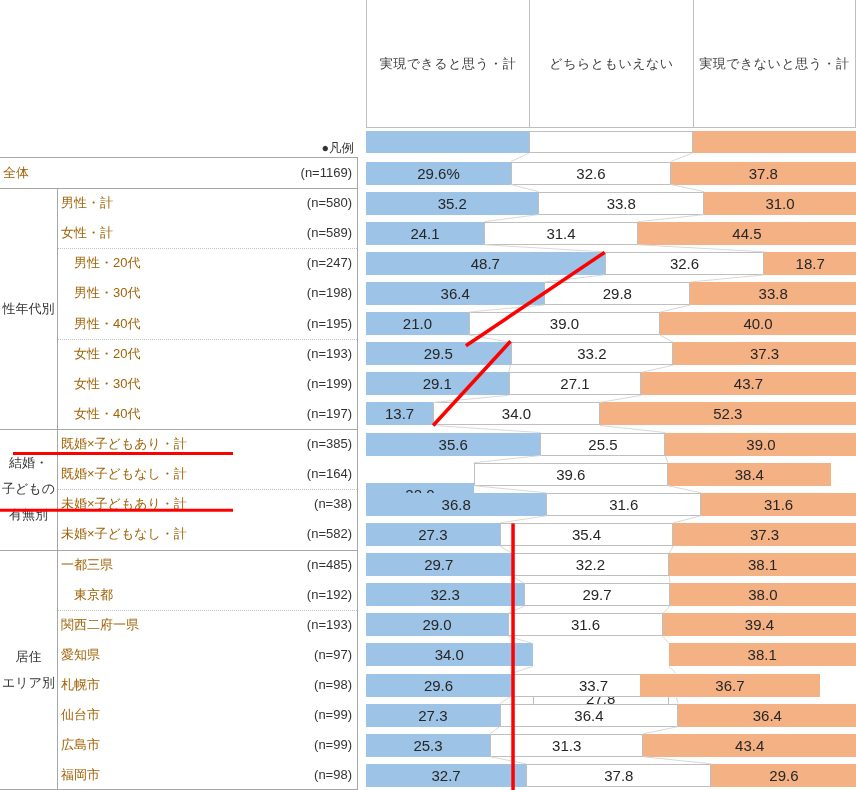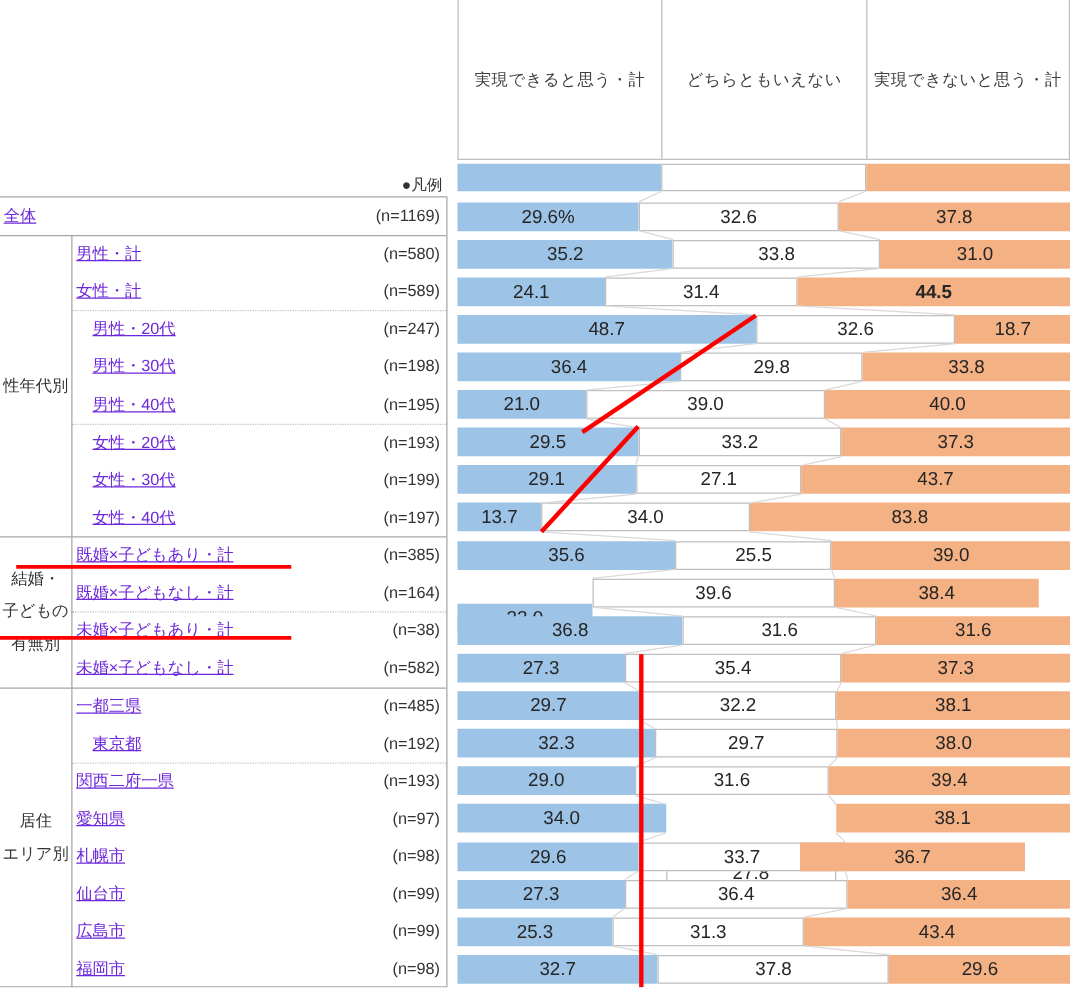--- a/index.html
+++ b/index.html
@@ -20,21 +20,21 @@
   #hbox-1{left:529.3px;width:164.4px;}
   #hbox-2{left:692.7px;width:163.3px;}
   
   #legend-label{
     position:absolute;left:0;top:140px;width:354px;text-align:right;
     font-size:12.5px;color:#333;
   }
   #legend-bar{position:absolute;left:366px;top:131px;width:490px;height:22px;display:flex;}
   .lseg{height:22px;box-sizing:border-box;}
   
-  .row-label{position:absolute;font-size:13px;color:#6d28d9;white-space:nowrap;text-decoration:underline;}
+  .row-label{position:absolute;font-size:13px;color:#a16207;white-space:nowrap;}
   .row-n{position:absolute;font-size:13px;color:#333;text-align:right;white-space:nowrap;}
   .seg{position:absolute;box-sizing:border-box;text-align:center;font-size:15px;color:#262626;overflow:visible;white-space:nowrap;}
   .group-label{
     position:absolute;left:0;display:flex;flex-direction:column;
     align-items:center;justify-content:center;font-size:13px;color:#333;
   }
   .group-label span{display:block;line-height:26px;white-space:nowrap;}
   .hline{position:absolute;height:0;border-top:1px solid #a6a6a6;}
   .dline{position:absolute;height:0;border-top:1px dotted #c2c2c2;}
   .vline{position:absolute;width:0;border-left:1px solid #a6a6a6;}
@@ -64,21 +64,21 @@
       <div class="seg" style="left: 670.78px; top: 161.5px; width: 185.22px; height: 23px; line-height: 23px; background: rgb(244, 177, 131);"><span>37.8</span></div>
       <div class="row-label" style="left: 61px; top: 188.119px; height: 30.119px; line-height: 30.119px;">男性・計</div>
       <div class="row-n" style="left: 200px; width: 152px; top: 188.119px; height: 30.119px; line-height: 30.119px;">(n=580)</div>
       <div class="seg" style="left: 366px; top: 191.619px; width: 172.48px; height: 23px; line-height: 23px; background: rgb(157, 195, 230);"><span>35.2</span></div>
       <div class="seg" style="left: 538.48px; top: 191.619px; width: 165.62px; height: 23px; line-height: 21px; background: rgb(255, 255, 255); border: 1px solid rgb(191, 191, 191);"><span>33.8</span></div>
       <div class="seg" style="left: 704.1px; top: 191.619px; width: 151.9px; height: 23px; line-height: 23px; background: rgb(244, 177, 131);"><span>31.0</span></div>
       <div class="row-label" style="left: 61px; top: 218.238px; height: 30.119px; line-height: 30.119px;">女性・計</div>
       <div class="row-n" style="left: 200px; width: 152px; top: 218.238px; height: 30.119px; line-height: 30.119px;">(n=589)</div>
       <div class="seg" style="left: 366px; top: 221.738px; width: 118.09px; height: 23px; line-height: 23px; background: rgb(157, 195, 230);"><span>24.1</span></div>
       <div class="seg" style="left: 484.09px; top: 221.738px; width: 153.86px; height: 23px; line-height: 21px; background: rgb(255, 255, 255); border: 1px solid rgb(191, 191, 191);"><span>31.4</span></div>
-      <div class="seg" style="left: 637.95px; top: 221.738px; width: 218.05px; height: 23px; line-height: 23px; background: rgb(244, 177, 131); font-weight: bold;"><span>44.5</span></div>
+      <div class="seg" style="left: 637.95px; top: 221.738px; width: 218.05px; height: 23px; line-height: 23px; background: rgb(244, 177, 131);"><span>44.5</span></div>
       <div class="row-label" style="left: 74px; top: 248.357px; height: 30.119px; line-height: 30.119px;">男性・20代</div>
       <div class="row-n" style="left: 200px; width: 152px; top: 248.357px; height: 30.119px; line-height: 30.119px;">(n=247)</div>
       <div class="seg" style="left: 366px; top: 251.857px; width: 238.63px; height: 23px; line-height: 23px; background: rgb(157, 195, 230);"><span>48.7</span></div>
       <div class="seg" style="left: 604.63px; top: 251.857px; width: 159.74px; height: 23px; line-height: 21px; background: rgb(255, 255, 255); border: 1px solid rgb(191, 191, 191);"><span>32.6</span></div>
       <div class="seg" style="left: 764.37px; top: 251.857px; width: 91.63px; height: 23px; line-height: 23px; background: rgb(244, 177, 131);"><span>18.7</span></div>
       <div class="row-label" style="left: 74px; top: 278.476px; height: 30.119px; line-height: 30.119px;">男性・30代</div>
       <div class="row-n" style="left: 200px; width: 152px; top: 278.476px; height: 30.119px; line-height: 30.119px;">(n=198)</div>
       <div class="seg" style="left: 366px; top: 281.976px; width: 178.36px; height: 23px; line-height: 23px; background: rgb(157, 195, 230);"><span>36.4</span></div>
       <div class="seg" style="left: 544.36px; top: 281.976px; width: 146.02px; height: 23px; line-height: 21px; background: rgb(255, 255, 255); border: 1px solid rgb(191, 191, 191);"><span>29.8</span></div>
       <div class="seg" style="left: 690.38px; top: 281.976px; width: 165.62px; height: 23px; line-height: 23px; background: rgb(244, 177, 131);"><span>33.8</span></div>
@@ -94,21 +94,21 @@
       <div class="seg" style="left: 673.23px; top: 342.214px; width: 182.77px; height: 23px; line-height: 23px; background: rgb(244, 177, 131);"><span>37.3</span></div>
       <div class="row-label" style="left: 74px; top: 368.833px; height: 30.119px; line-height: 30.119px;">女性・30代</div>
       <div class="row-n" style="left: 200px; width: 152px; top: 368.833px; height: 30.119px; line-height: 30.119px;">(n=199)</div>
       <div class="seg" style="left: 366px; top: 372.333px; width: 142.59px; height: 23px; line-height: 23px; background: rgb(157, 195, 230);"><span>29.1</span></div>
       <div class="seg" style="left: 508.59px; top: 372.333px; width: 132.79px; height: 23px; line-height: 21px; background: rgb(255, 255, 255); border: 1px solid rgb(191, 191, 191);"><span>27.1</span></div>
       <div class="seg" style="left: 641.38px; top: 372.333px; width: 214.13px; height: 23px; line-height: 23px; background: rgb(244, 177, 131);"><span>43.7</span></div>
       <div class="row-label" style="left: 74px; top: 398.952px; height: 30.119px; line-height: 30.119px;">女性・40代</div>
       <div class="row-n" style="left: 200px; width: 152px; top: 398.952px; height: 30.119px; line-height: 30.119px;">(n=197)</div>
       <div class="seg" style="left: 366px; top: 402.452px; width: 67.13px; height: 23px; line-height: 23px; background: rgb(157, 195, 230);"><span>13.7</span></div>
       <div class="seg" style="left: 433.13px; top: 402.452px; width: 166.6px; height: 23px; line-height: 21px; background: rgb(255, 255, 255); border: 1px solid rgb(191, 191, 191);"><span>34.0</span></div>
-      <div class="seg" style="left: 599.73px; top: 402.452px; width: 256.27px; height: 23px; line-height: 23px; background: rgb(244, 177, 131);"><span>83.8</span></div>
+      <div class="seg" style="left: 599.73px; top: 402.452px; width: 256.27px; height: 23px; line-height: 23px; background: rgb(244, 177, 131);"><span>52.3</span></div>
       <div class="row-label" style="left: 61px; top: 429.071px; height: 30.119px; line-height: 30.119px;">既婚×子どもあり・計</div>
       <div class="row-n" style="left: 200px; width: 152px; top: 429.071px; height: 30.119px; line-height: 30.119px;">(n=385)</div>
       <div class="seg" style="left: 366px; top: 432.571px; width: 174.44px; height: 23px; line-height: 23px; background: rgb(157, 195, 230);"><span>35.6</span></div>
       <div class="seg" style="left: 540.44px; top: 432.571px; width: 124.95px; height: 23px; line-height: 21px; background: rgb(255, 255, 255); border: 1px solid rgb(191, 191, 191);"><span>25.5</span></div>
       <div class="seg" style="left: 665.39px; top: 432.571px; width: 191.1px; height: 23px; line-height: 23px; background: rgb(244, 177, 131);"><span>39.0</span></div>
       <div class="row-label" style="left: 61px; top: 459.19px; height: 30.119px; line-height: 30.119px;">既婚×子どもなし・計</div>
       <div class="row-n" style="left: 200px; width: 152px; top: 459.19px; height: 30.119px; line-height: 30.119px;">(n=164)</div>
       <div class="seg" style="left: 366px; top: 483px; width: 107.8px; height: 23px; line-height: 23px; background: rgb(157, 195, 230);"><span>22.0</span></div>
       <div class="seg" style="left: 473.8px; top: 462.69px; width: 194.04px; height: 23px; line-height: 21px; background: rgb(255, 255, 255); border: 1px solid rgb(191, 191, 191);"><span>39.6</span></div>
       <div class="seg" style="left: 667.84px; top: 462.69px; width: 163px; height: 23px; line-height: 23px; background: rgb(244, 177, 131);"><span>38.4</span></div>

